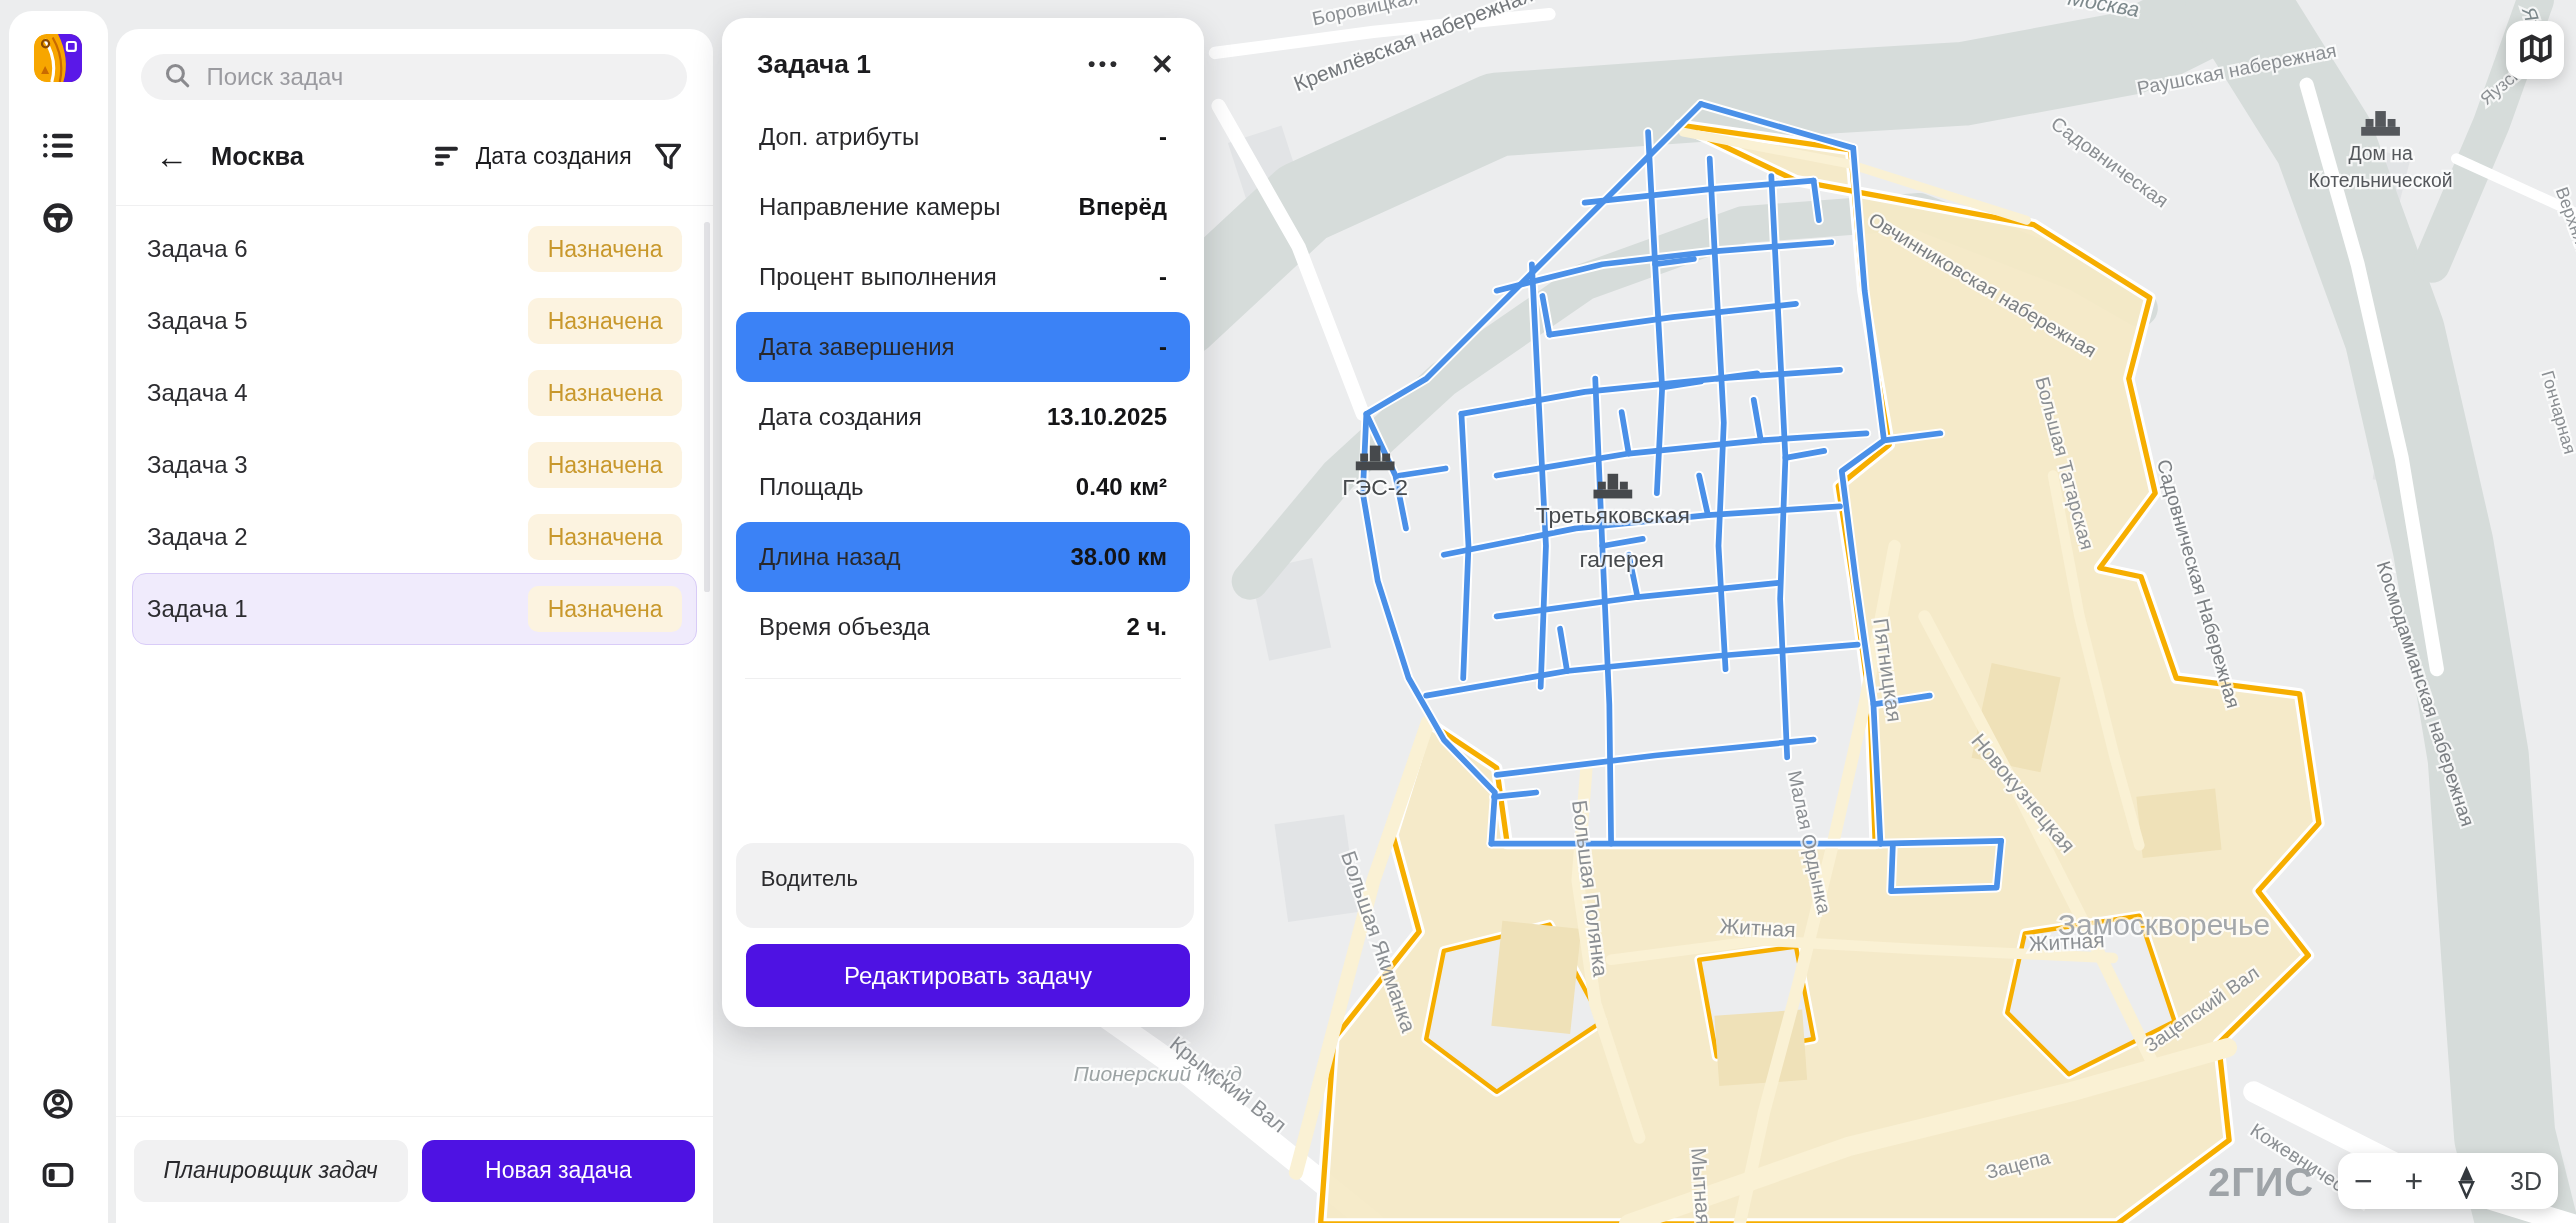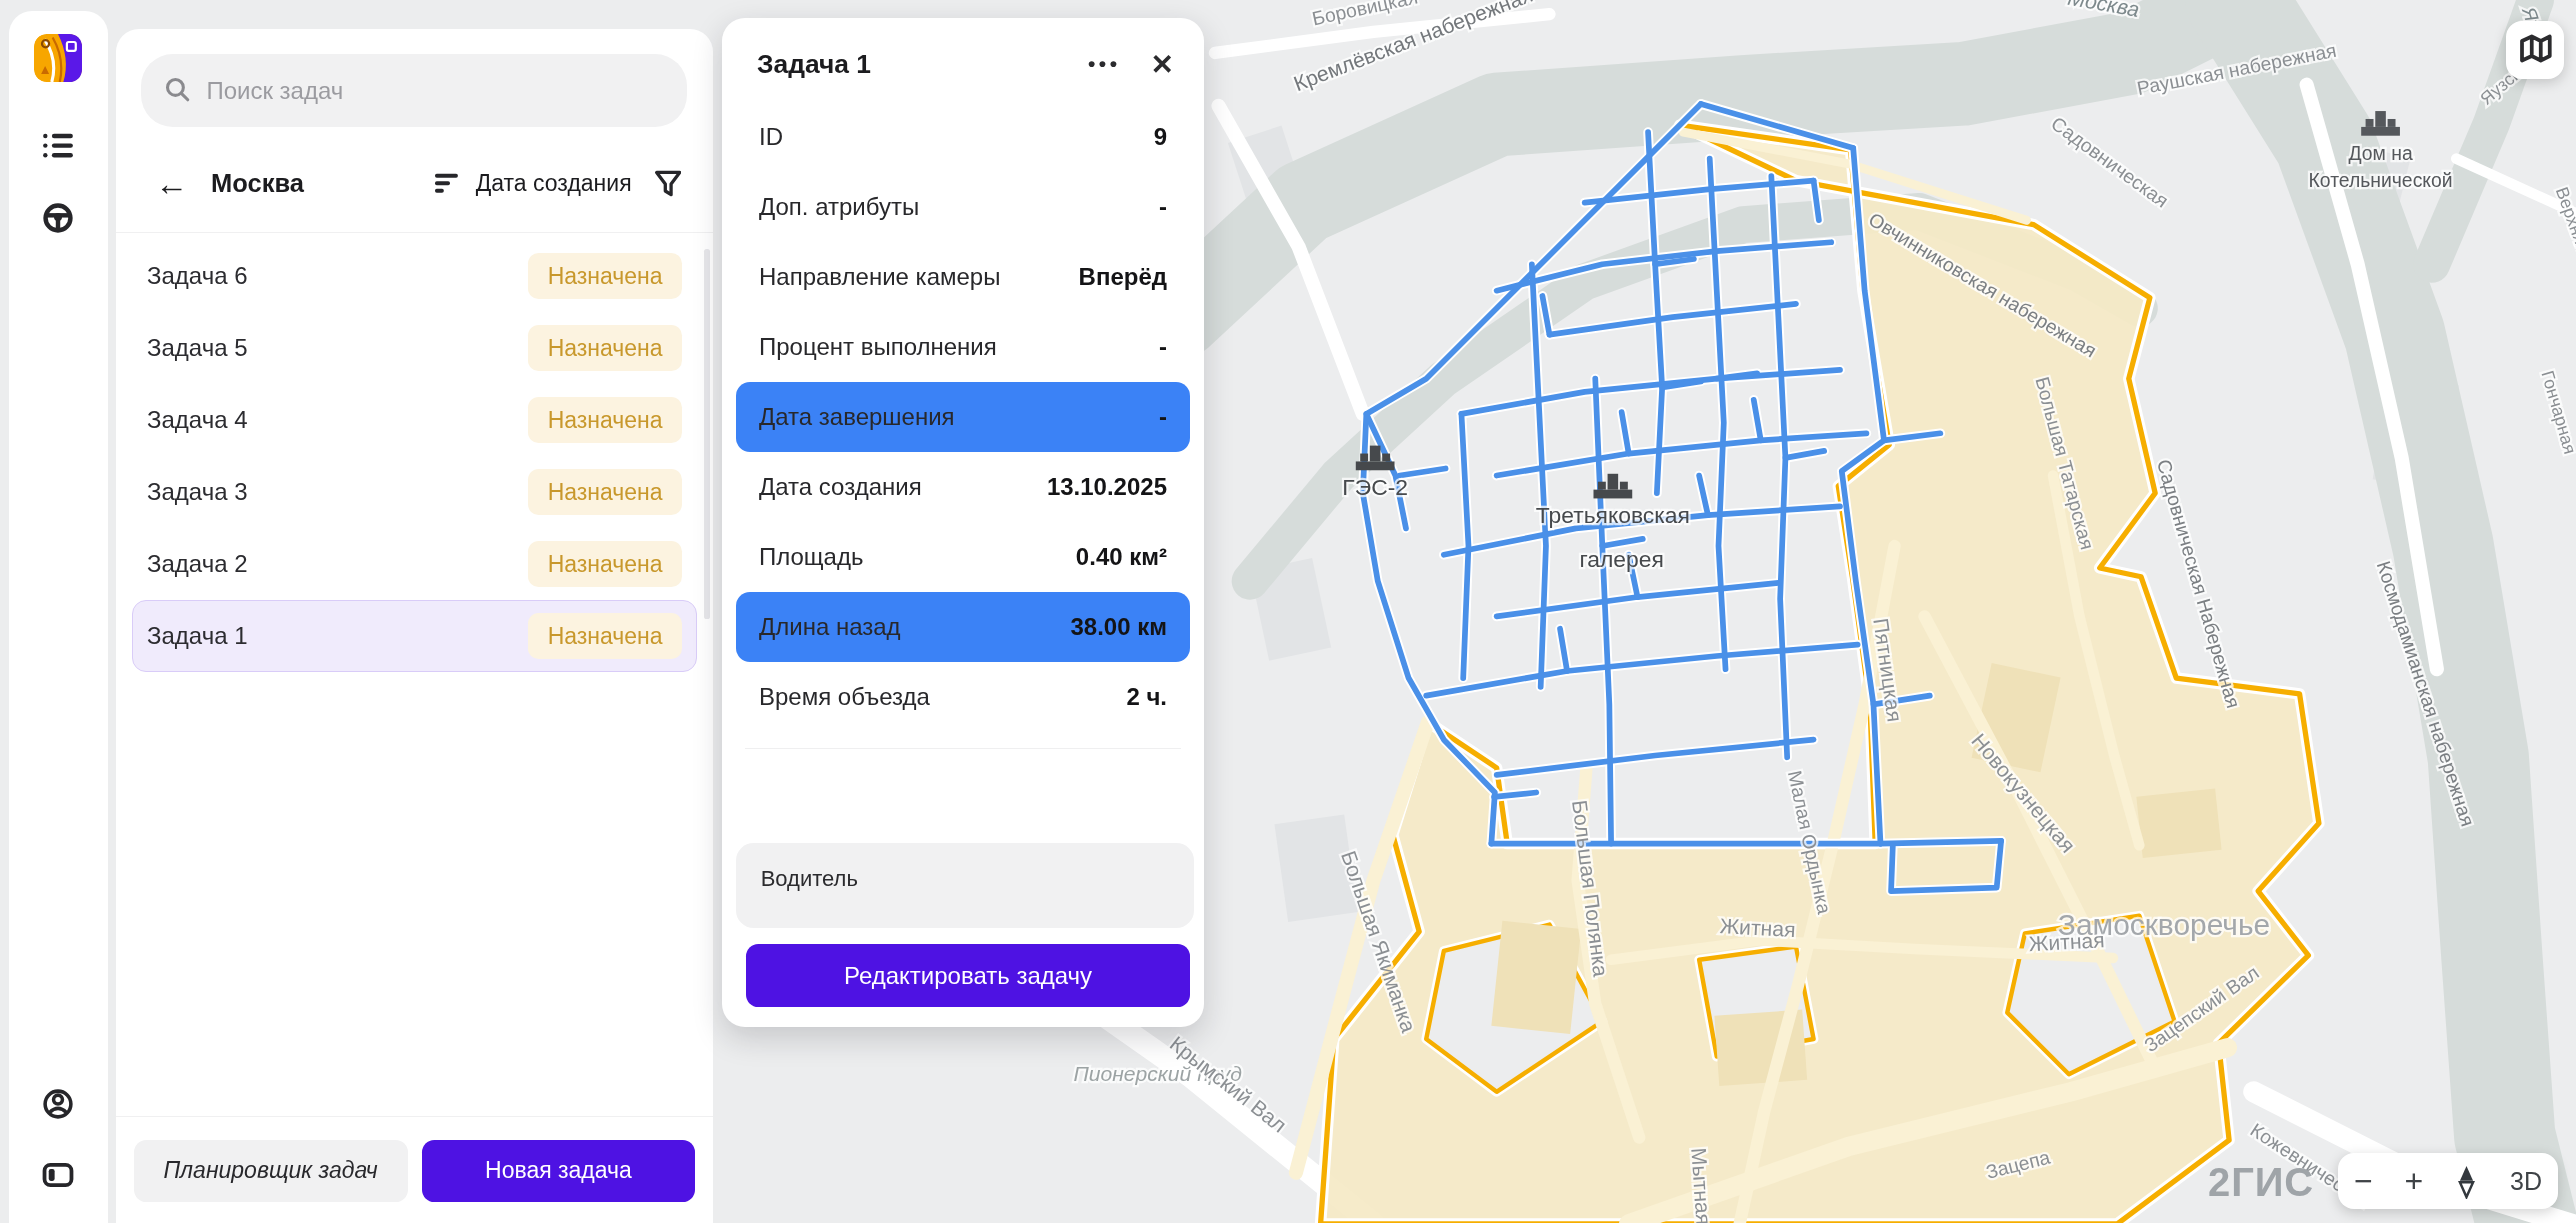--- a/index.html
+++ b/index.html
@@ -14,21 +14,21 @@
   .logo{width:48px;height:48px;margin-top:23px;border-radius:12.3px;overflow:hidden;flex:0 0 auto;}
   .rail-icon{width:32px;height:32px;display:flex;align-items:center;justify-content:center;cursor:pointer;}
   .rail-icon svg{display:block;}
   .ri-list{margin-top:48px;} .ri-wheel{margin-top:40px;}
   .rail-spacer{flex:1;}
   .ri-profile{margin-bottom:39px;} .ri-panel{margin-bottom:33px;}
 
   
   .task-panel{position:absolute;left:116px;top:29px;width:597px;bottom:0;background:#fff;
               border-radius:23px 23px 0 0;z-index:4;display:flex;flex-direction:column;}
-  .search{margin:25px 26.4px 0 25px;height:73px;background:#F1F1F2;border-radius:32px;
+  .search{margin:25px 26.4px 0 25px;height:46px;background:#F1F1F2;border-radius:32px;
           display:flex;align-items:center;padding:0 23px;gap:16px;flex:0 0 auto;}
   .search-text{font-size:24px;color:#9B9BA0;}
   .city-row{margin:40px 32px 0 39px;display:flex;align-items:center;flex:0 0 auto;}
   .back-arrow{font-size:33px;color:#1c1c1f;font-weight:600;line-height:1;cursor:pointer;}
   .city-name{font-size:25.5px;font-weight:700;color:#1c1c1f;margin-left:23px;}
   .sort-group{margin-left:auto;display:flex;align-items:center;gap:14px;}
   .sort-label{font-size:23px;color:#1c1c1f;}
   .panel-divider{margin-top:32px;border-top:1.8px solid #F0F0F1;flex:0 0 auto;}
   .task-rows{margin-top:7px;flex:1 1 auto;overflow:hidden;position:relative;}
   .task-row{height:70px;margin:0 16px;padding:0 14px;display:flex;align-items:center;
@@ -387,24 +387,20 @@
 </div>
 
 <div class="detail-card">
   <div class="dheader">
     <span class="dtitle">Задача 1</span>
     <span class="dots">•••</span>
     <span class="close">✕</span>
   </div>
   <div class="drows">
       <div class="drow">
-        <span>ID</span>
-        <span class="dval">9</span>
-      </div>
-      <div class="drow">
         <span>Доп. атрибуты</span>
         <span class="dval">-</span>
       </div>
       <div class="drow">
         <span>Направление камеры</span>
         <span class="dval">Вперёд</span>
       </div>
       <div class="drow">
         <span>Процент выполнения</span>
         <span class="dval">-</span>

